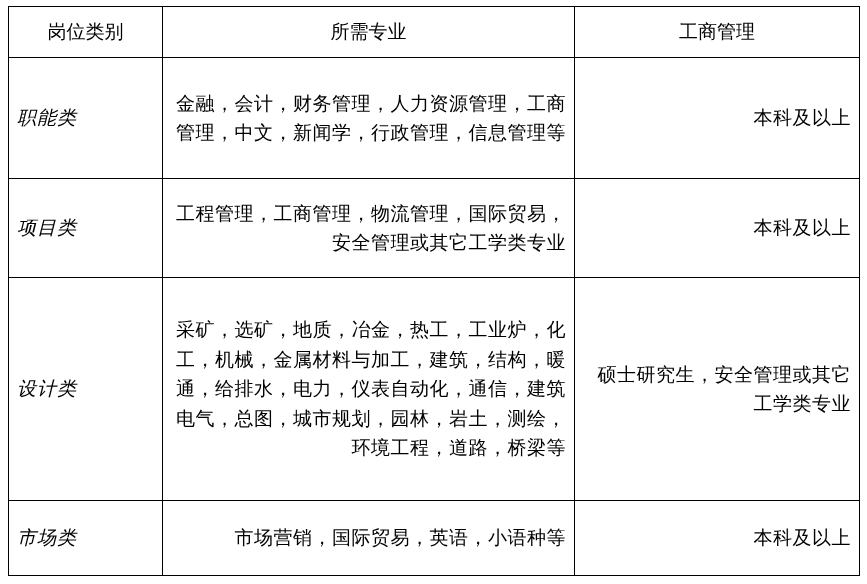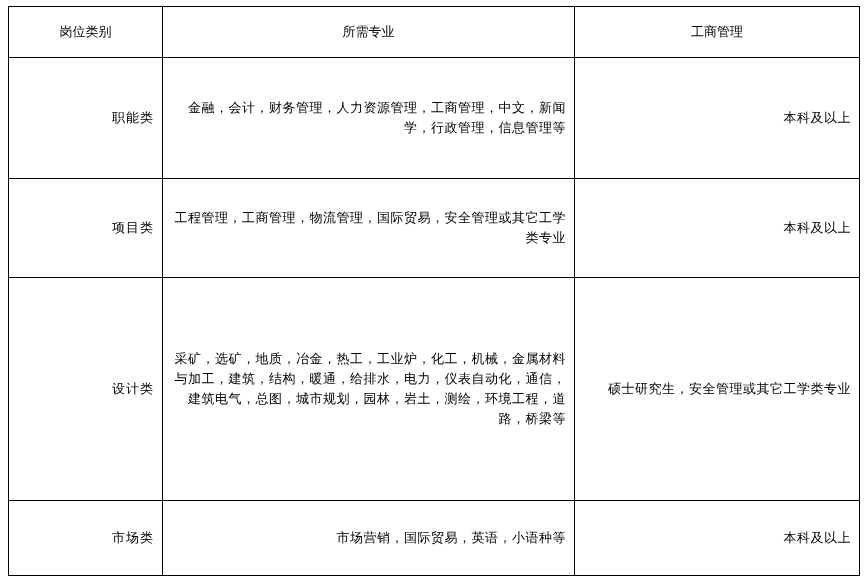--- a/index.html
+++ b/index.html
@@ -21,37 +21,38 @@
     padding: 6px 8px 0 8px;
   }
   table.req-table {
     border-collapse: collapse;
     width: 851px;
     table-layout: fixed;
   }
   table.req-table td, table.req-table th {
     border: 1px solid #000000;
     vertical-align: middle;
-    font-size: 13px;
+    font-size: 19px;
     line-height: 1.55;
     font-weight: normal;
     padding: 6px 8px;
   }
   .col-category { width: 154px; }
   .col-major    { width: 412px; }
   .col-degree   { width: 285px; }
 
   th.head {
     text-align: center;
     height: 38px;
     padding: 4px 8px;
   }
   td.cat {
-    text-align: right;
+    text-align: left;
     letter-spacing: 1px;
+    font-style: italic;
   }
   td.major {
     text-align: right;
     letter-spacing: 0.5px;
   }
   td.degree {
     text-align: right;
     letter-spacing: 0.5px;
   }
   tr.r-head td, tr.r-head th { height: 38px; }

